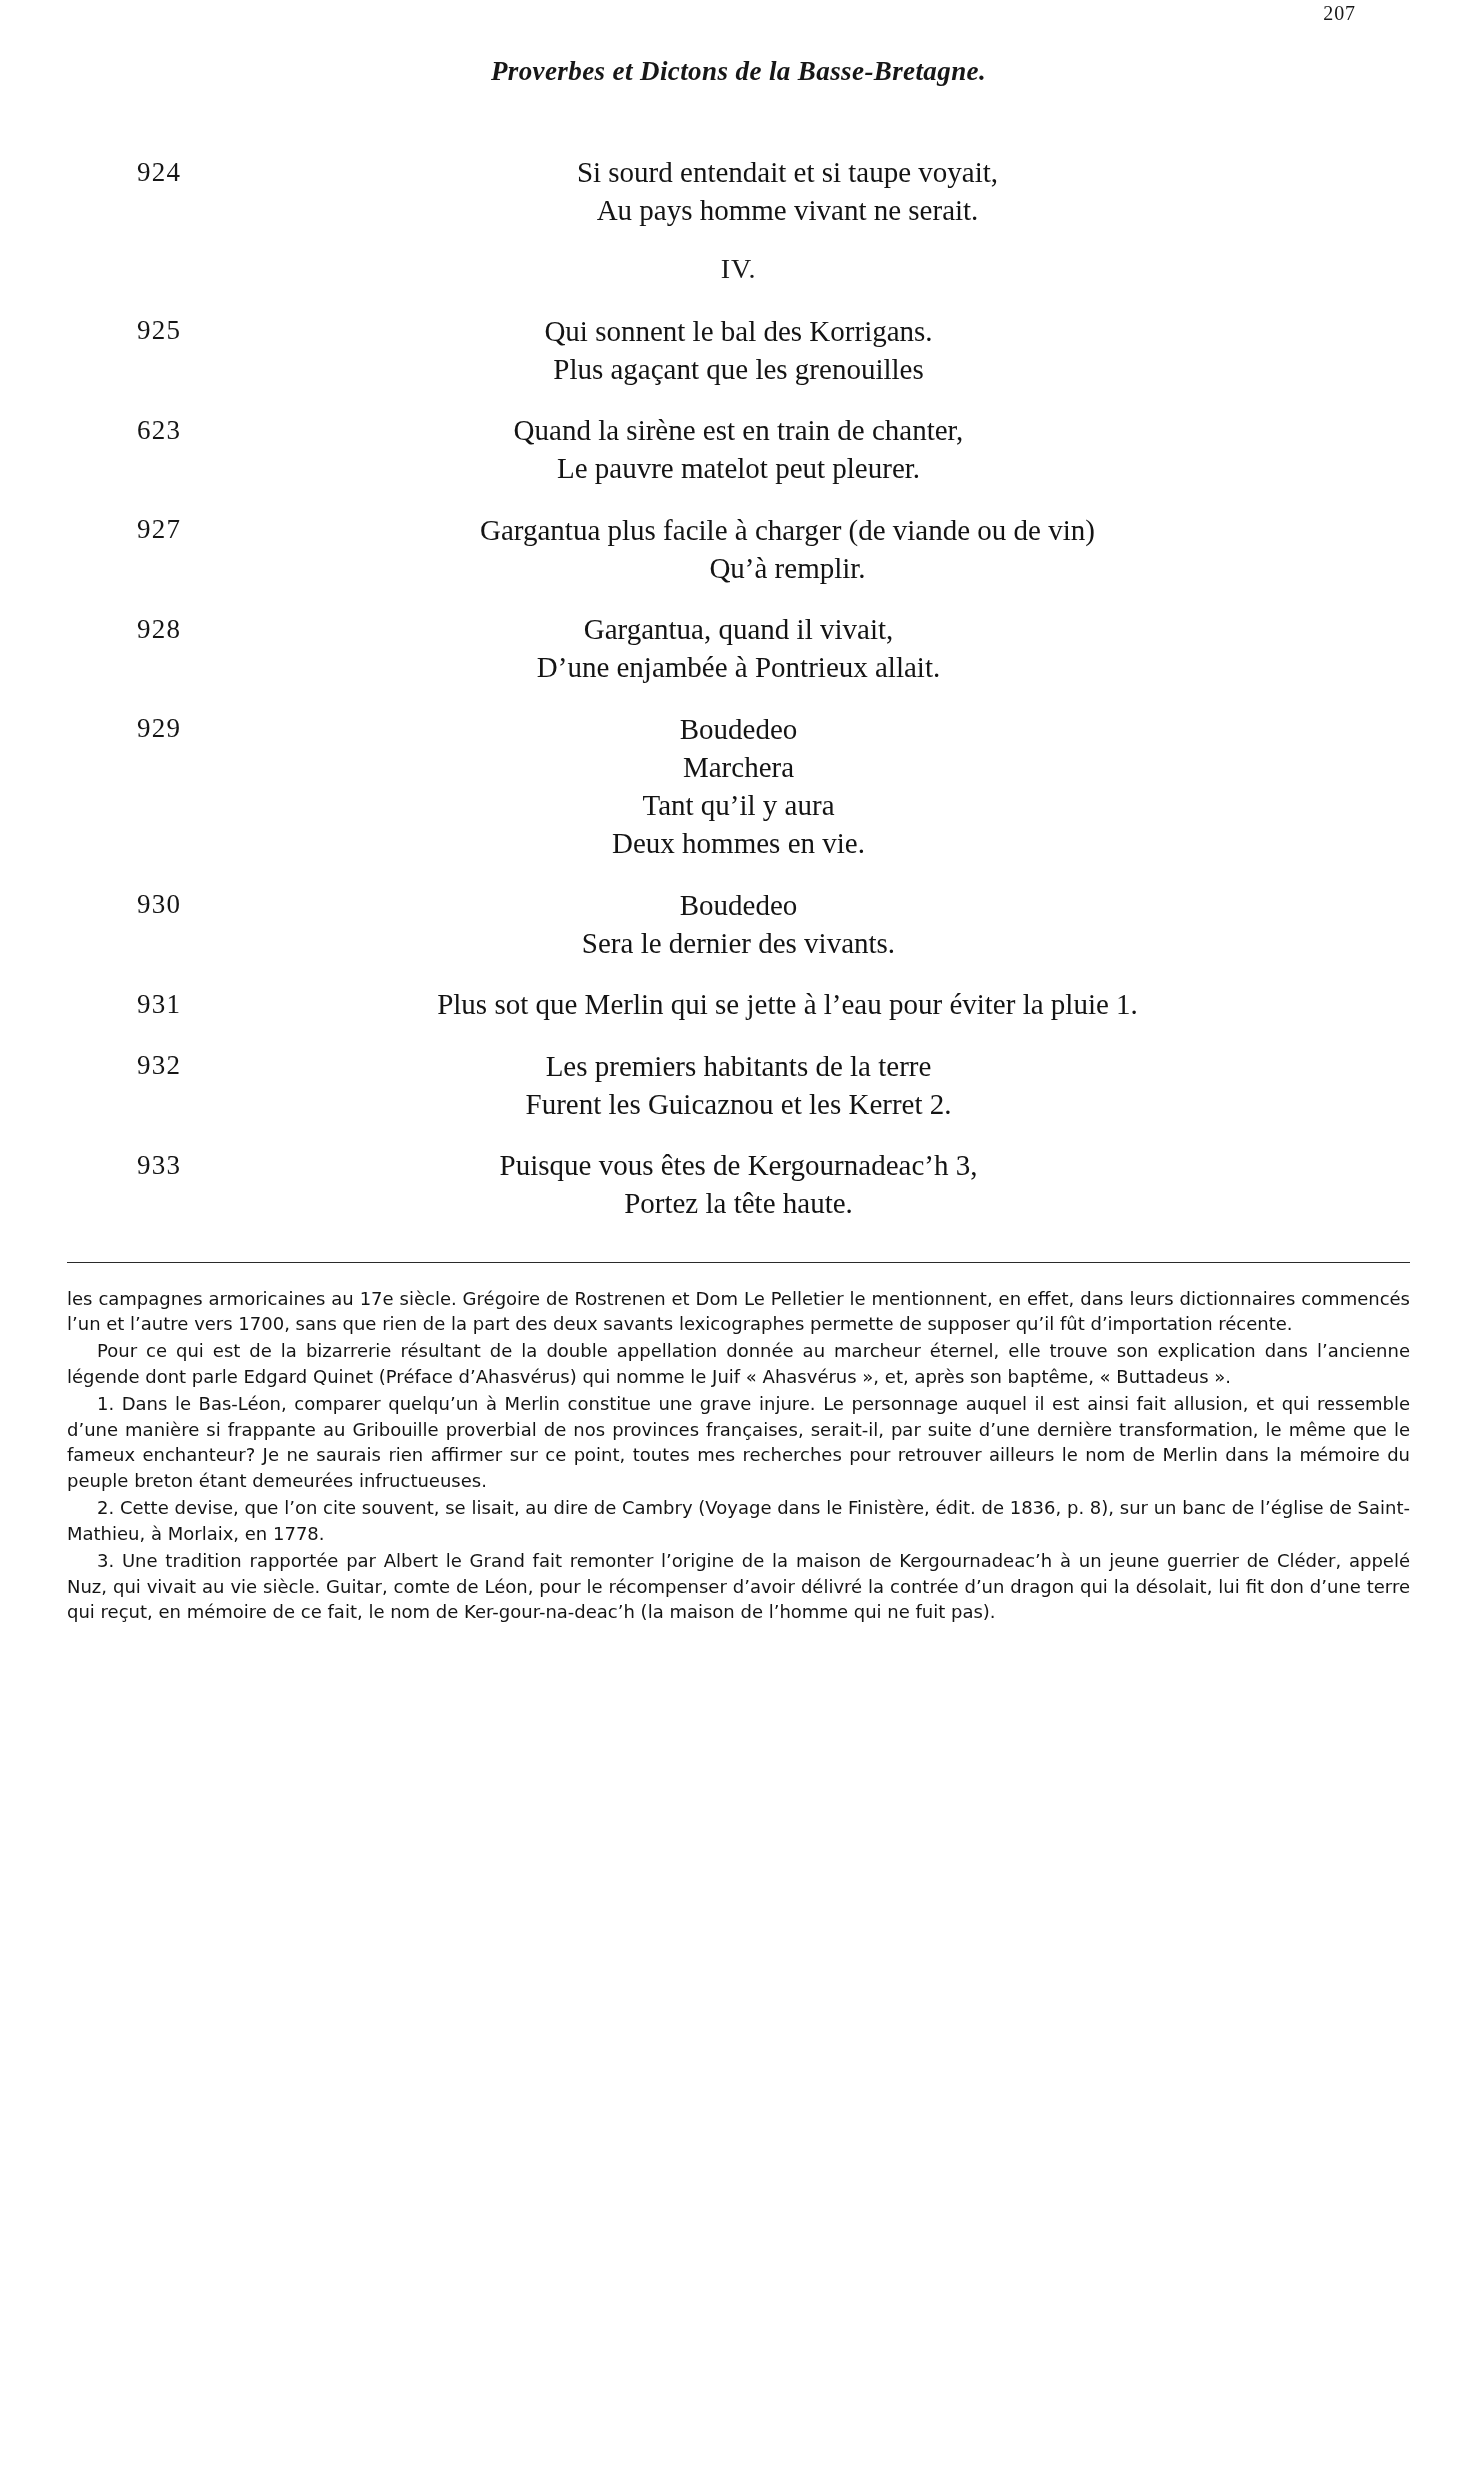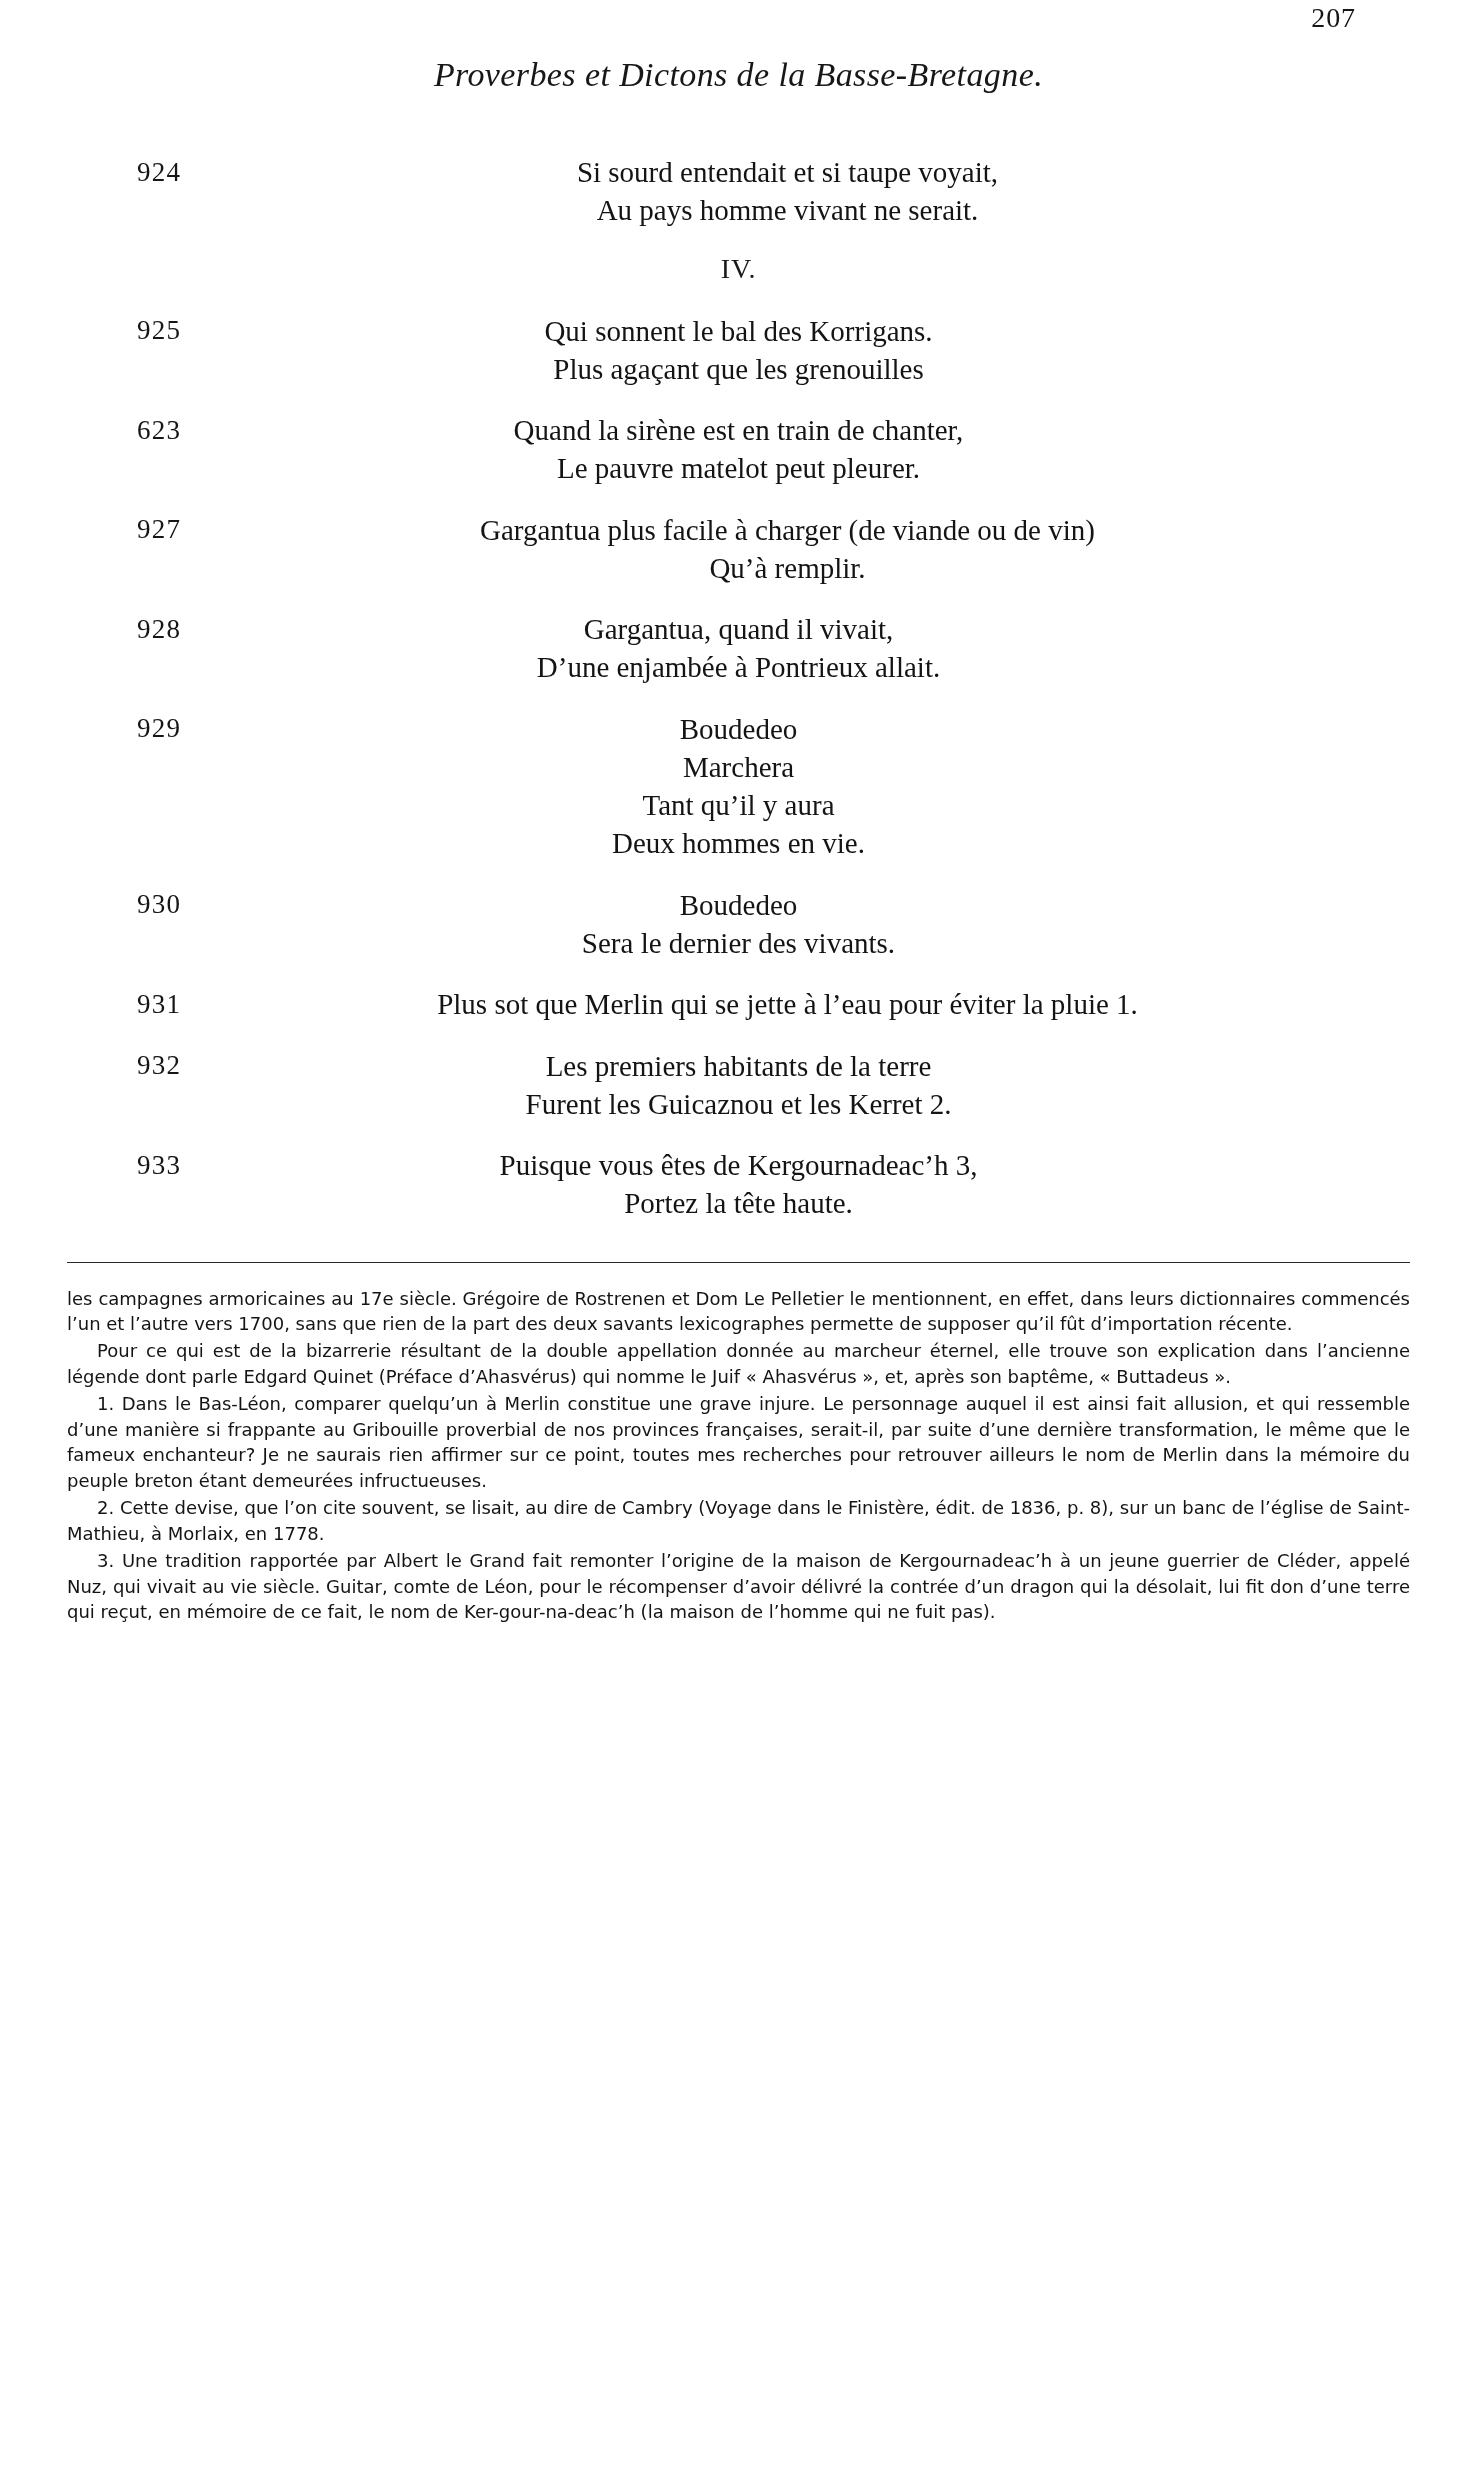--- a/index.html
+++ b/index.html
@@ -30,29 +30,30 @@
     width: 1343px;
     padding-top: 56px;
     height: 63px;
   }
   .running-title {
     position: absolute;
     left: 0;
     right: 0;
     text-align: center;
     font-style: italic;
-    font-size: 34px;
+    font-size: 27px;
     letter-spacing: 0.4px;
     color: #171717;
+    font-weight: bold;
   }
   .page-number {
     position: absolute;
     right: 54px;
     top: 1.8px;
-    font-size: 28px;
+    font-size: 20px;
     letter-spacing: 0.9px;
     color: #171717;
   }
 
   
   .verses {
     margin: 0 auto;
     width: 1343px;
     position: relative;
     padding-top: 34px;

